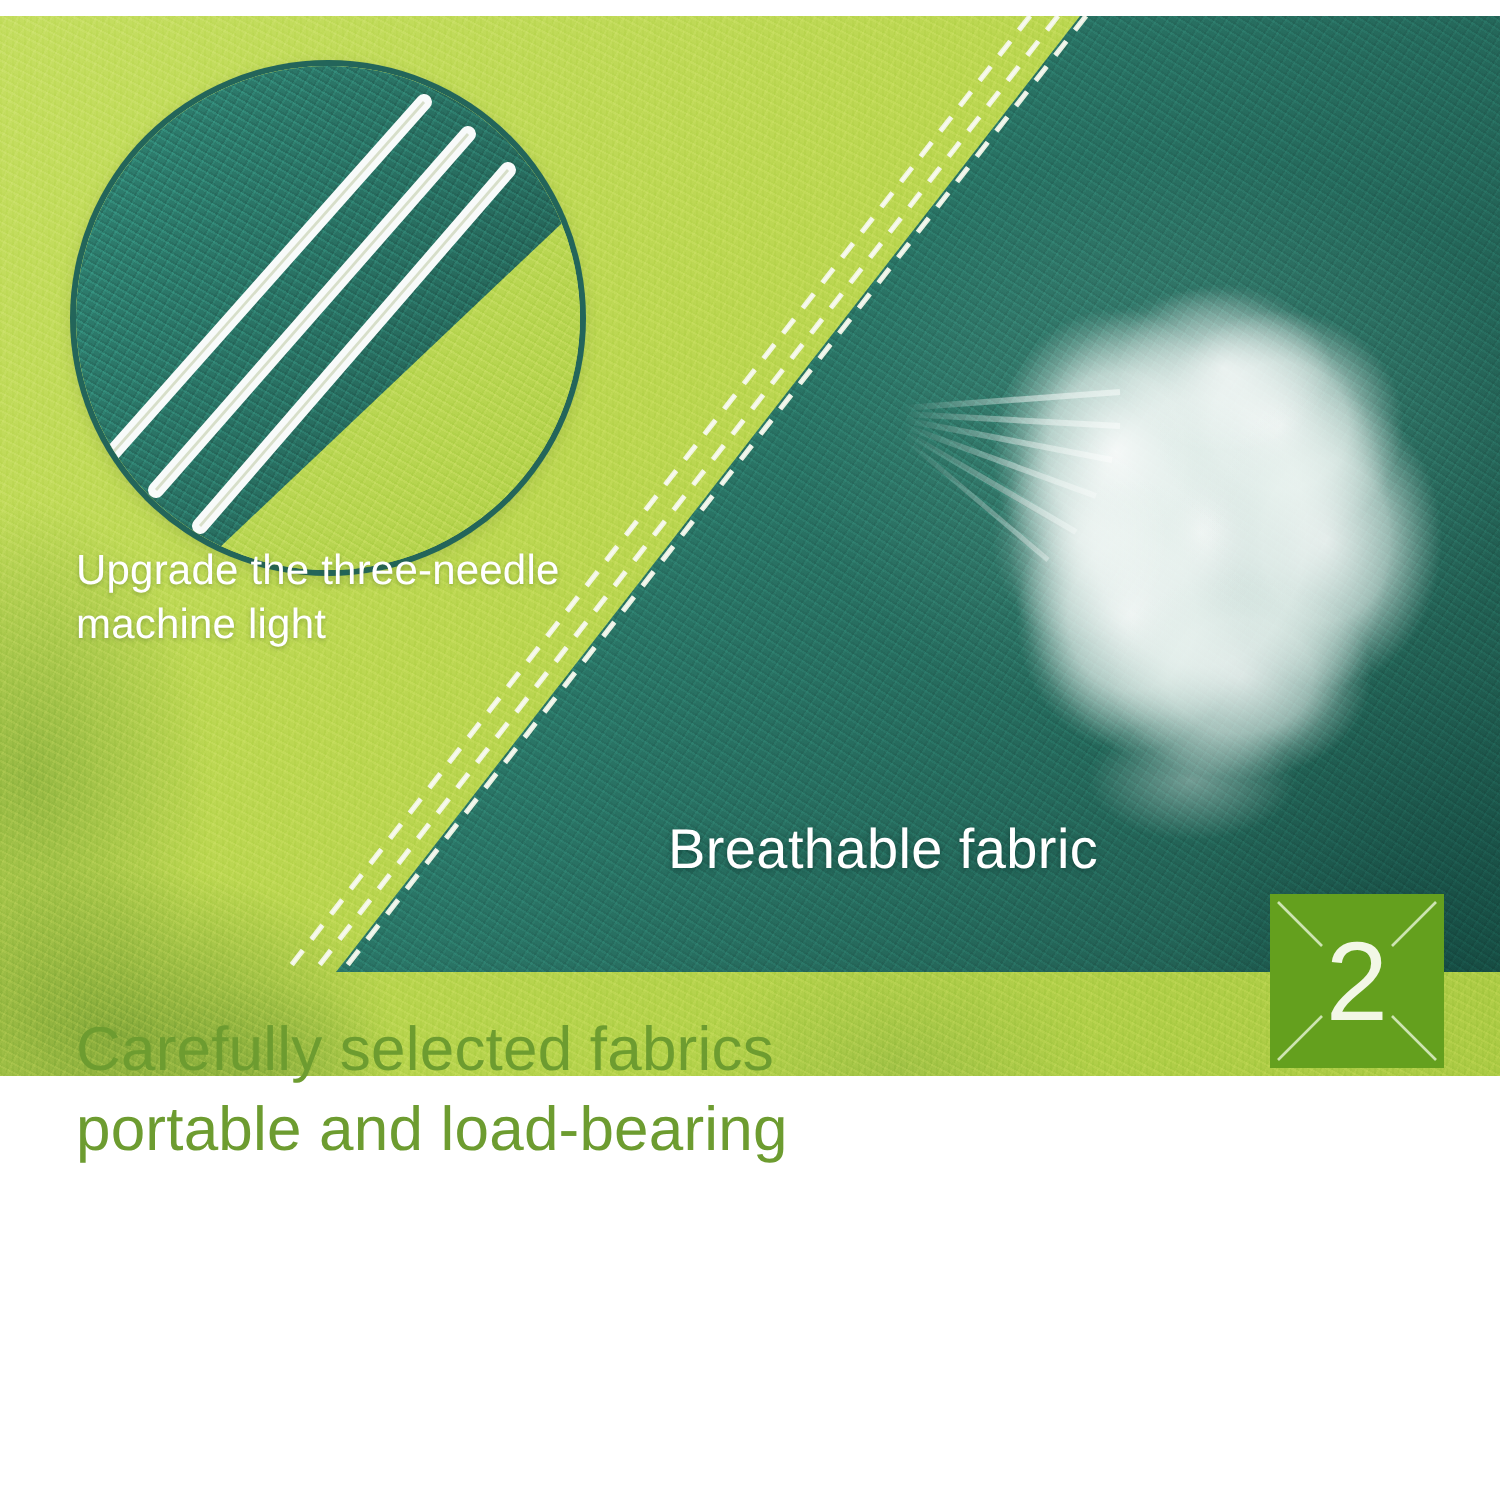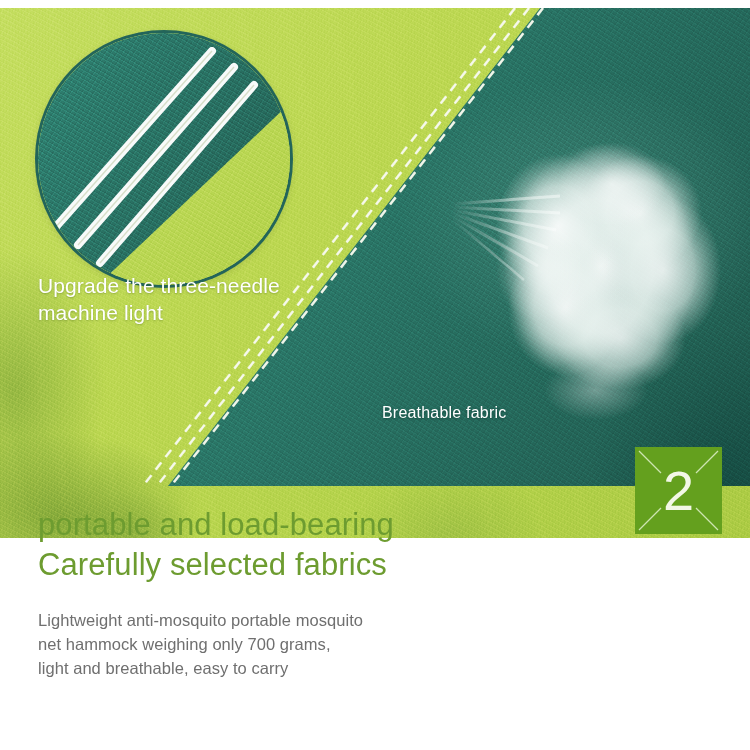--- a/index.html
+++ b/index.html
@@ -58,22 +58,22 @@
     clip-path:polygon(0 0, 252px 0, 252px 70px, 60px 252px, 0 252px);
     background:linear-gradient(120deg,#2f8171,#235f53);}
   .inset-cloth{position:absolute;inset:0;mix-blend-mode:overlay;opacity:.6;
     background-image:
       repeating-linear-gradient(30deg, rgba(255,255,255,.2) 0 1px, rgba(0,0,0,.12) 1px 2px, rgba(255,255,255,0) 2px 4px),
       repeating-linear-gradient(-60deg, rgba(255,255,255,.15) 0 1px, rgba(0,0,0,.10) 1px 2px, rgba(255,255,255,0) 2px 5px);}
 
   
   .cap-upgrade{position:absolute;left:38px;top:264px;color:#ffffff;font-size:21px;line-height:27px;
     letter-spacing:.1px;text-shadow:0 1px 2px rgba(60,90,20,.35);}
-  .cap-breathable{position:absolute;left:334px;top:390px;color:#ffffff;font-size:16px;line-height:30px;
-    letter-spacing:.2px;text-shadow:0 1px 3px rgba(0,40,35,.55);margin-left:48px;}
+  .cap-breathable{position:absolute;left:334px;top:402px;color:#ffffff;font-size:28px;line-height:30px;
+    letter-spacing:.2px;text-shadow:0 1px 3px rgba(0,40,35,.55);}
 
   
   .badge{position:absolute;left:635px;top:447px;width:87px;height:87px;background:#64a01e;}
   .badge-num{position:absolute;inset:0;display:flex;align-items:center;justify-content:center;
     color:#f2f7e6;font-size:56px;line-height:56px;font-weight:400;}
 
   
   .headline{position:absolute;left:38px;top:505px;color:#6d9c30;font-size:31px;line-height:40px;letter-spacing:.1px;}
   .body-copy{position:absolute;left:38px;top:608px;color:#6f6f6f;font-size:16.5px;line-height:24px;letter-spacing:.05px;}
   .body-copy div{white-space:nowrap;}
@@ -177,23 +177,18 @@
         <path d="M4,4 L26,26"></path>
         <path d="M83,4 L61,26"></path>
         <path d="M4,83 L26,61"></path>
         <path d="M83,83 L61,61"></path>
       </g>
     </svg>
     <div class="badge-num">2</div>
   </div>
 
   <div class="headline">
+    <div>Carefully selected fabrics</div>
     <div>portable and load-bearing</div>
-    <div>Carefully selected fabrics</div>
   </div>
 
-  <div class="body-copy">
-    <div>Lightweight anti-mosquito portable mosquito</div>
-    <div>net hammock weighing only 700 grams,</div>
-    <div>light and breathable, easy to carry</div>
-  </div>
 
 </div>
 
 </body></html>

